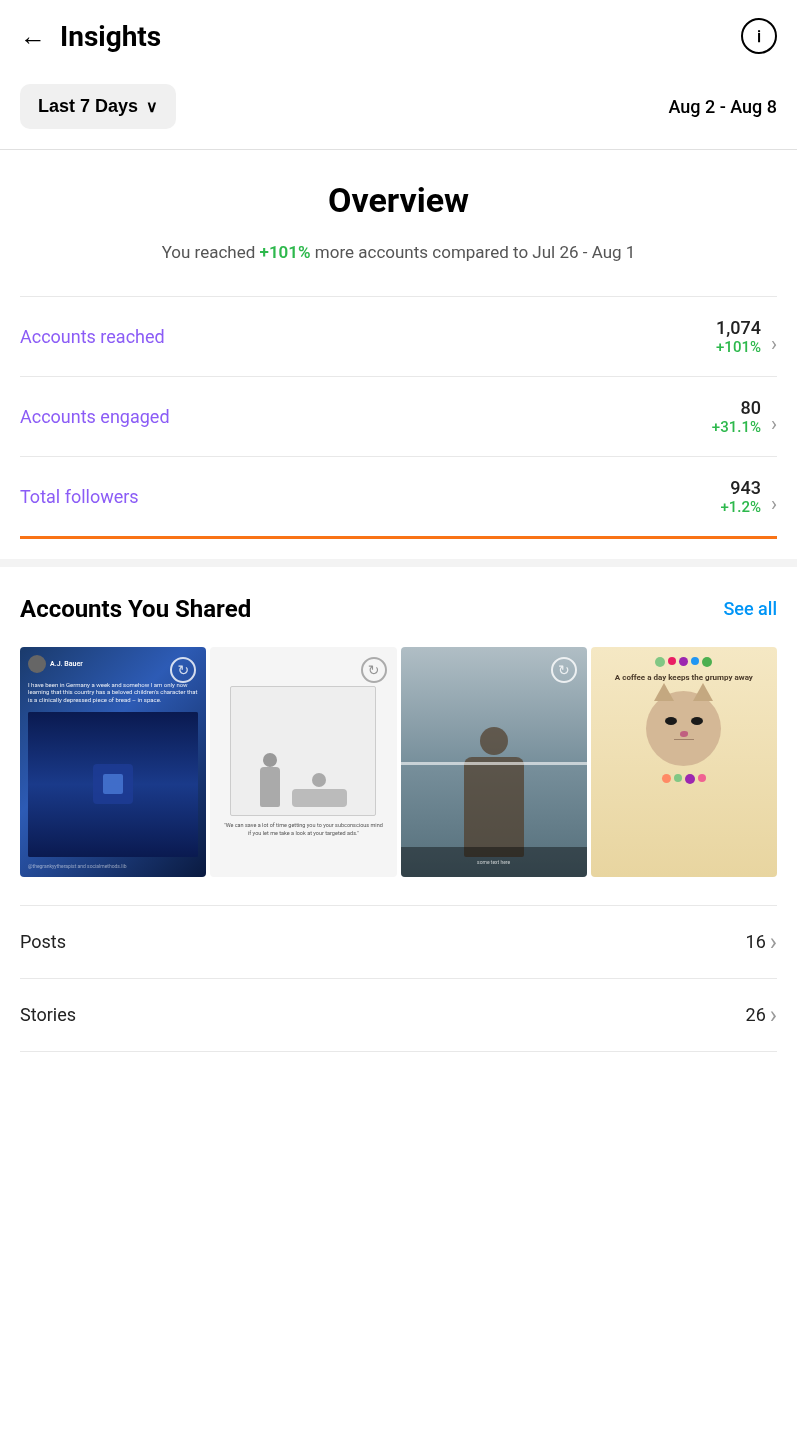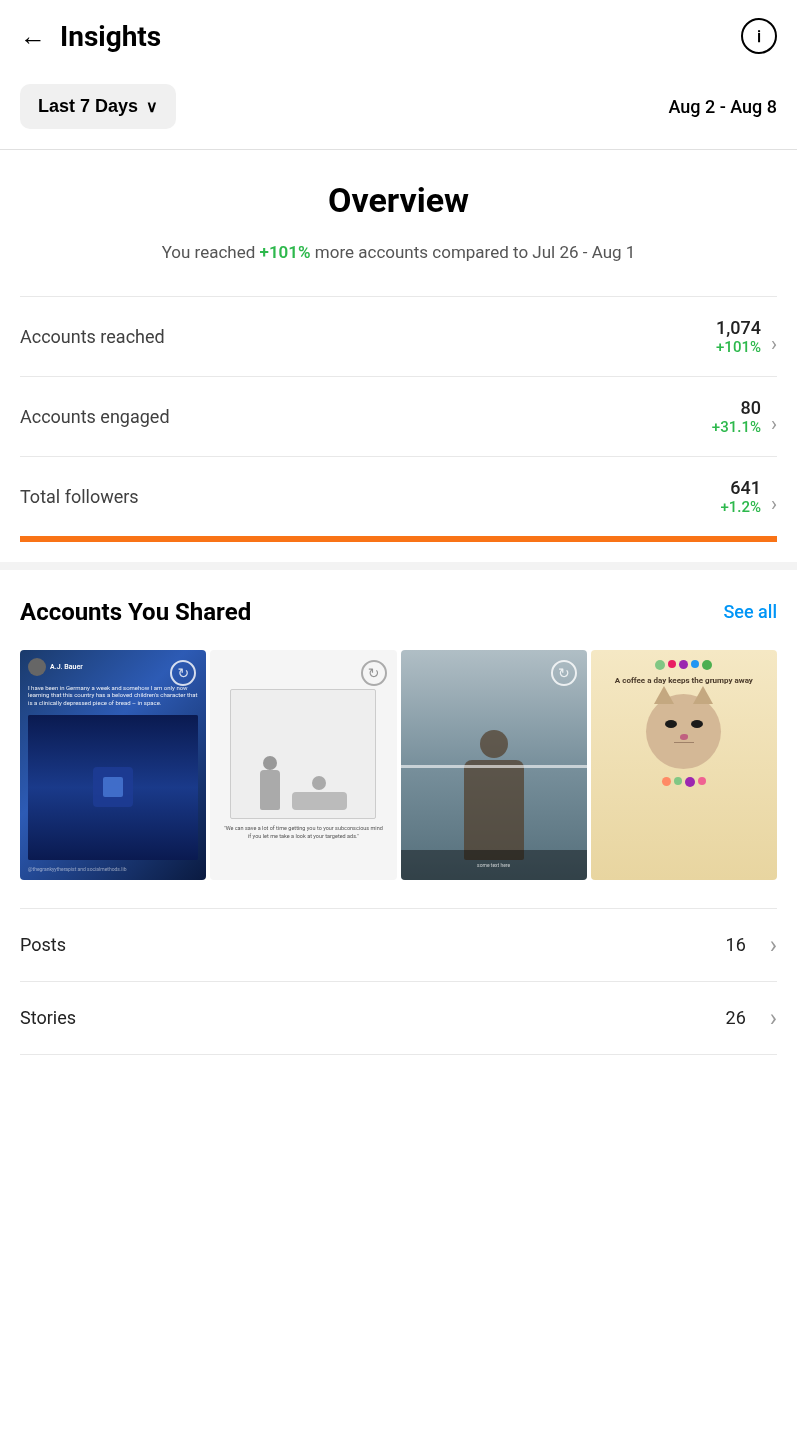--- a/index.html
+++ b/index.html
@@ -116,25 +116,25 @@
     }
     .stat-row {
       display: flex;
       align-items: center;
       justify-content: space-between;
       padding: 20px 0;
       border-top: 1px solid #e8e8e8;
       cursor: pointer;
     }
     .stat-row:last-child {
-      border-bottom: 6px solid #f97316;
+      border-bottom: 3px solid #f97316;
     }
     .stat-label {
       font-size: 18px;
-      color: #404040;
+      color: #8b5cf6;
       font-weight: 400;
     }
     .stat-value-group {
       display: flex;
       align-items: flex-end;
       gap: 10px;
     }
     .stat-number-change {
       text-align: right;
     }
@@ -408,21 +408,21 @@
     .bottom-list-row:last-child {
       border-bottom: 1px solid #e8e8e8;
     }
     .bottom-list-label {
       font-size: 18px;
       color: #222;
     }
     .bottom-list-value-group {
       display: flex;
       align-items: center;
-      gap: 24px;
+      gap: 4px;
     }
     .bottom-list-number {
       font-size: 18px;
       color: #222;
     }
   </style>
 </head>
 <body>
 
 <div class="header">
@@ -470,21 +470,21 @@
           <span class="stat-change">+31.1%</span>
         </div>
         <span class="chevron-right">›</span>
       </div>
     </div>
 
     <div class="stat-row">
       <span class="stat-label">Total followers</span>
       <div class="stat-value-group">
         <div class="stat-number-change">
-          <span class="stat-number">641</span>
+          <span class="stat-number">943</span>
           <span class="stat-change">+1.2%</span>
         </div>
         <span class="chevron-right">›</span>
       </div>
     </div>
   </div>
 </div>
 
 <div class="content-section">
   <div class="content-header">

